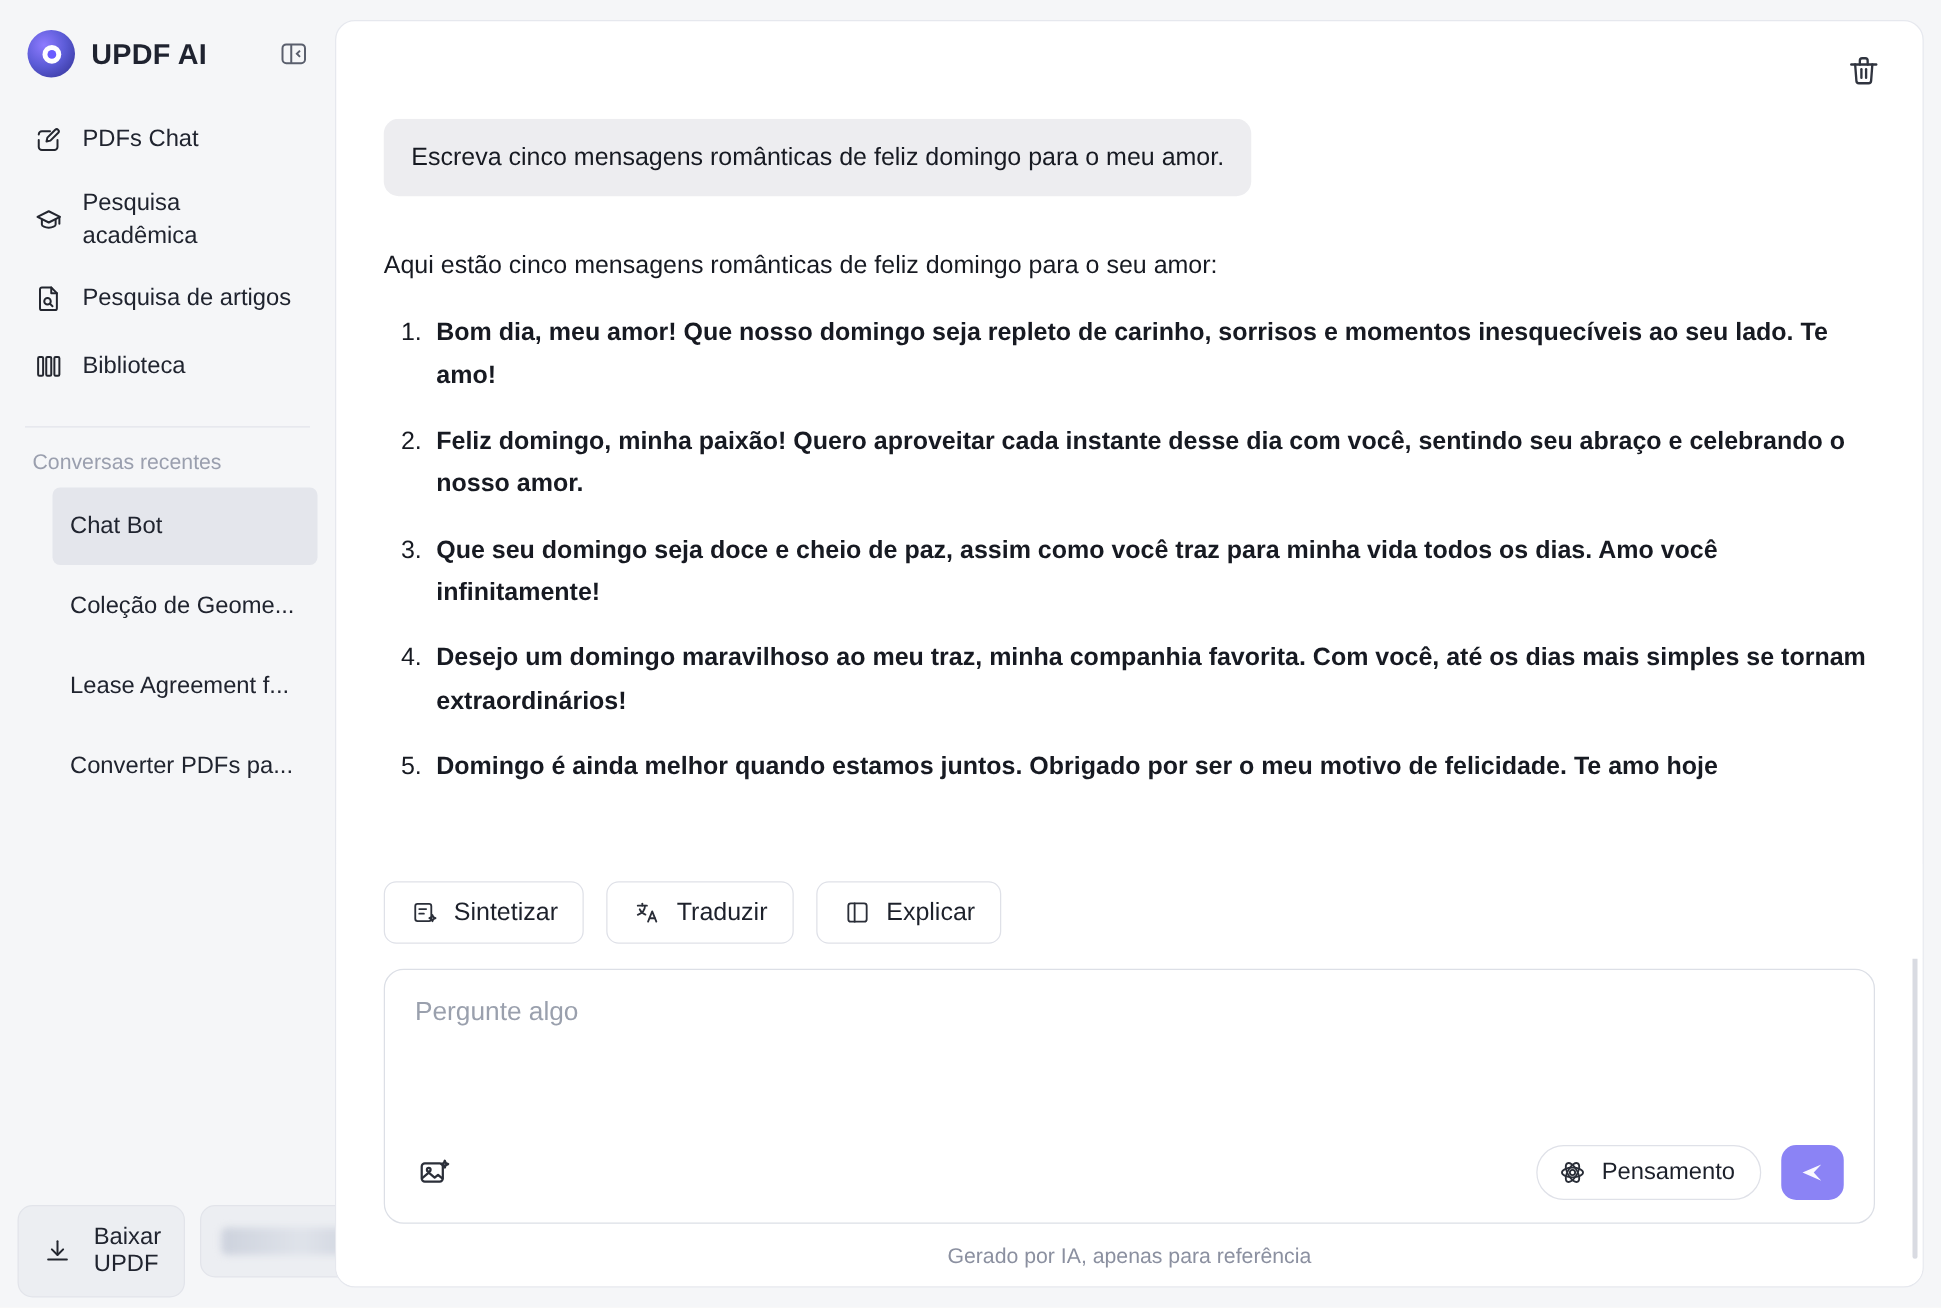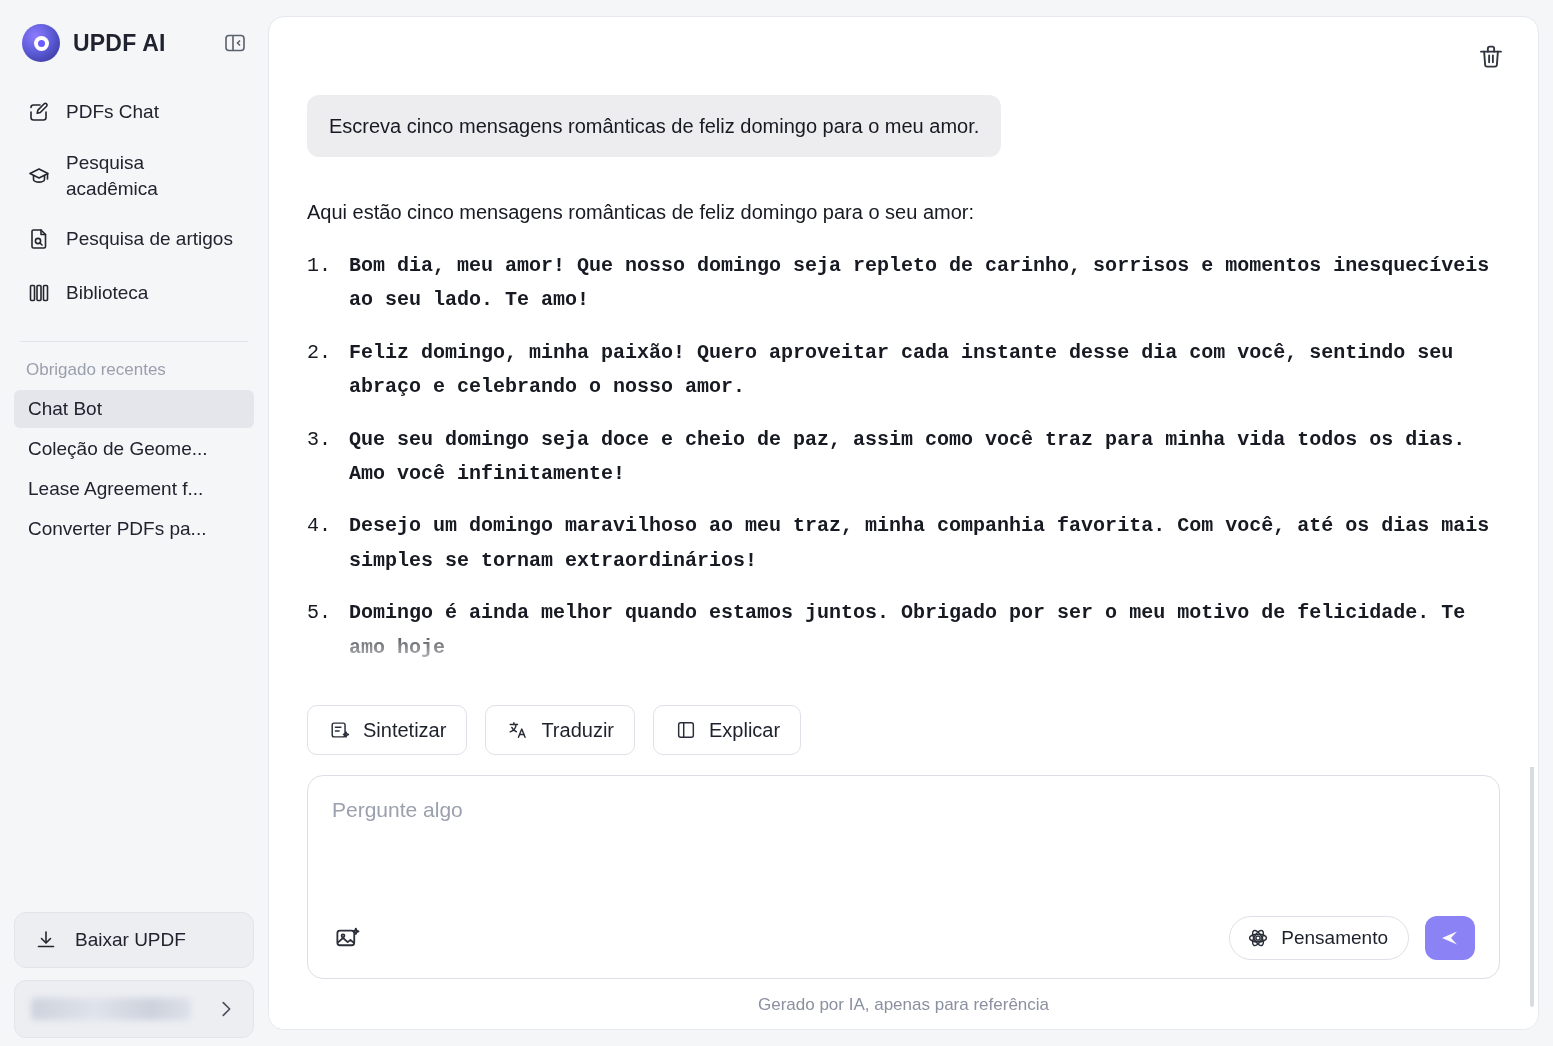--- a/index.html
+++ b/index.html
@@ -108,37 +108,38 @@
   }
   .recent-list {
     padding: 0 14px;
     display: flex;
     flex-direction: column;
     gap: 2px;
   }
   .recent-item {
     font-size: 19px;
     color: #20242f;
-    padding: 8px 14px;
+    padding: 20px 14px;
     border-radius: 6px;
     cursor: pointer;
     white-space: nowrap;
     overflow: hidden;
     text-overflow: ellipsis;
+    margin-left: 28px;
   }
   .recent-item.active {
     background: #e4e6ec;
     font-weight: 400;
   }
 
   .sidebar-bottom {
     margin-top: auto;
     padding: 0 14px;
     display: flex;
-    flex-direction: column;
+    flex-direction: row;
     gap: 12px;
   }
   .download-btn {
     display: flex;
     align-items: center;
     gap: 16px;
     background: #eceef2;
     border: 1px solid #e2e4ea;
     border-radius: 12px;
     padding: 14px 18px;
@@ -218,21 +219,20 @@
     font-size: 20px;
     color: #171a22;
     margin: 0 0 22px 0;
     line-height: 1.5;
   }
   ol.answer-list {
     margin: 0;
     padding-left: 36px;
     font-size: 20px;
     color: #171a22;
-    font-family: Liberation Mono, monospace;
   }
   ol.answer-list li {
     font-weight: 700;
     line-height: 1.72;
     margin-bottom: 18px;
     padding-left: 6px;
   }
   ol.answer-list li::marker { font-weight: 400; }
   .fade-mask {
     position: absolute;
@@ -414,21 +414,21 @@
             <rect x="10" y="4.5" width="4" height="15" rx="1"></rect>
             <rect x="16.5" y="4.5" width="4" height="15" rx="1"></rect>
           </svg>
         </span>
         <span class="nav-label">Biblioteca</span>
       </div>
     </nav>
 
     <div class="divider"></div>
 
-    <div class="recent-title">Obrigado recentes</div>
+    <div class="recent-title">Conversas recentes</div>
 
     <div class="recent-list">
       <div class="recent-item active">Chat Bot</div>
       <div class="recent-item">Coleção de Geome...</div>
       <div class="recent-item">Lease Agreement f...</div>
       <div class="recent-item">Converter PDFs pa...</div>
     </div>
 
     <div class="sidebar-bottom">
       <div class="download-btn">

